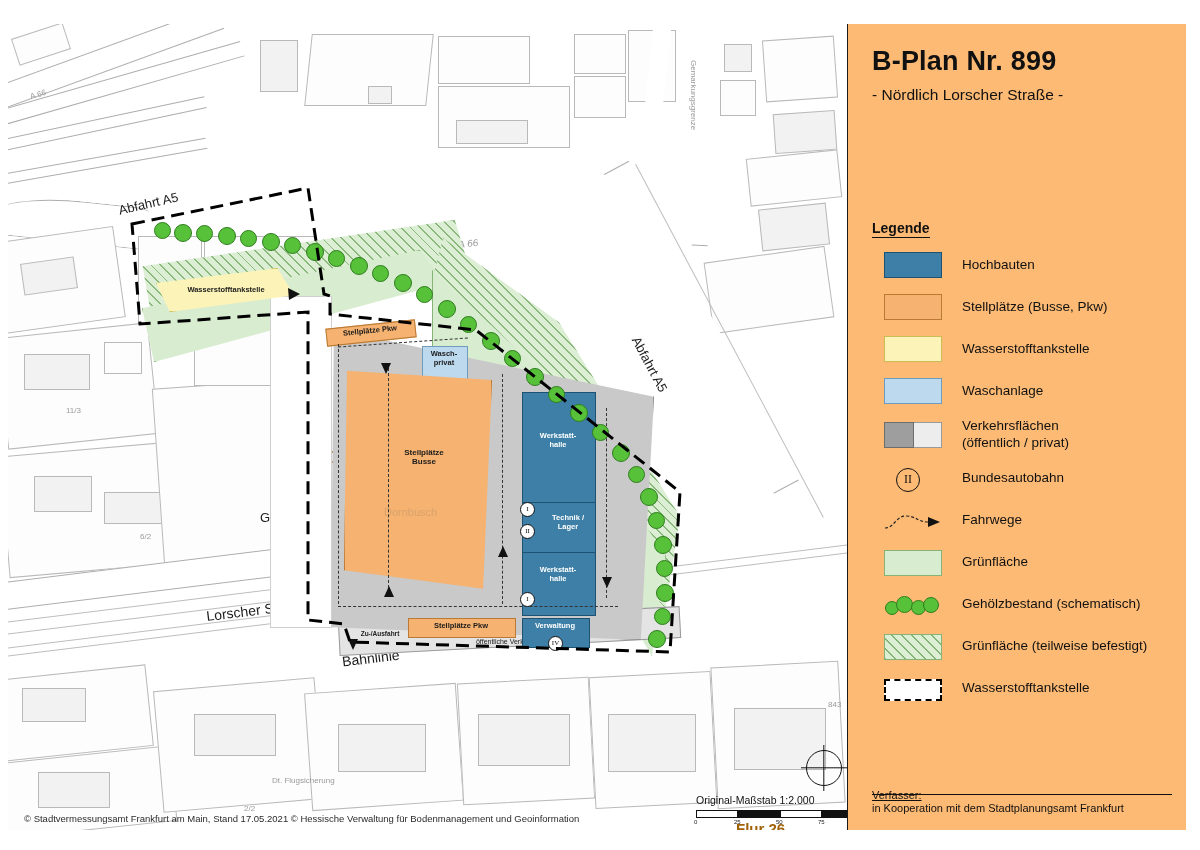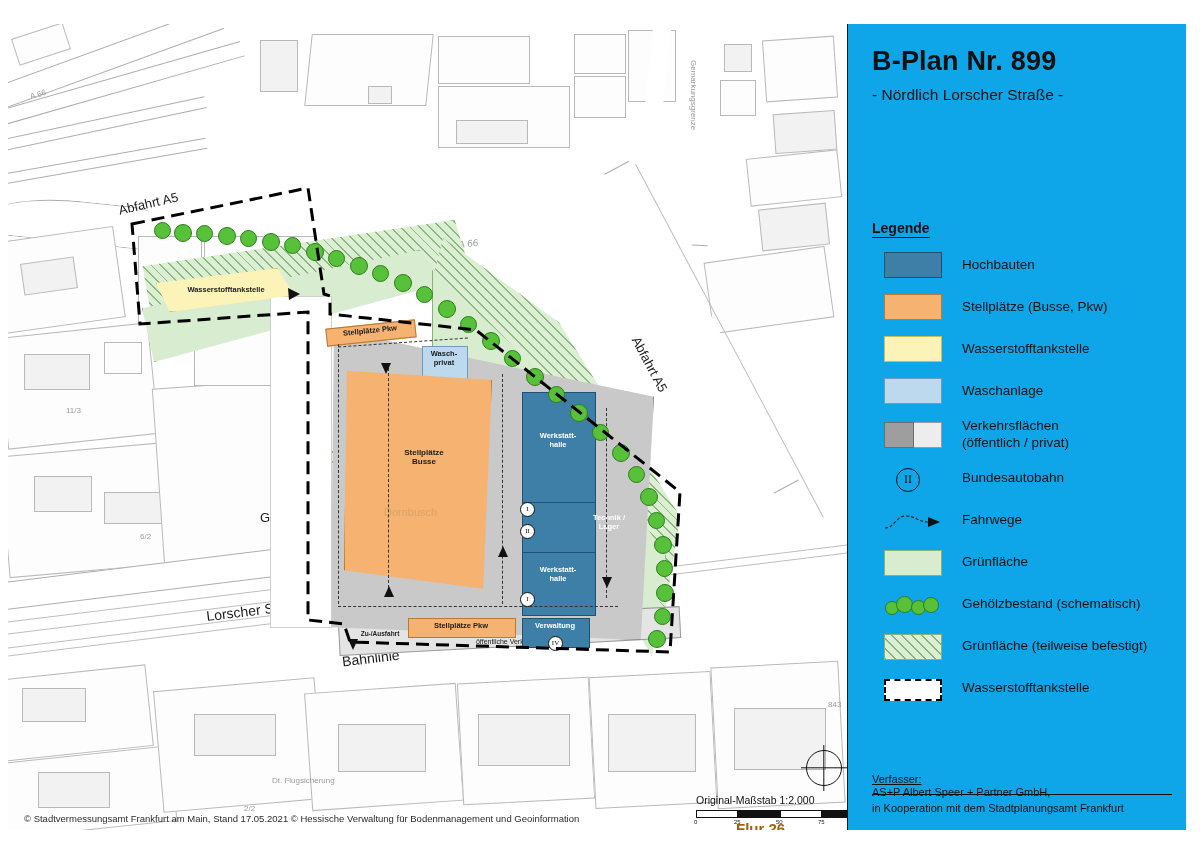--- a/index.html
+++ b/index.html
@@ -2,21 +2,21 @@
 <html><head>
 <meta charset="utf-8">
 <style>
   html,body{margin:0;padding:0;background:#ffffff;}
   body{font-family:"Liberation Sans",sans-serif;}
   #page{position:relative;width:1200px;height:850px;background:#fff;overflow:hidden;}
 
   
   .outer-frame{position:absolute;left:8px;top:24px;width:1178px;height:806px;border:1.5px solid #1a1a1a;box-sizing:border-box;}
   .map-pane{position:absolute;left:8px;top:24px;width:840px;height:806px;box-sizing:border-box;border-right:1.5px solid #1a1a1a;overflow:hidden;background:#ffffff;}
-  .legend-pane{position:absolute;left:848px;top:24px;width:338px;height:806px;box-sizing:border-box;background:#0ea5e9;}
+  .legend-pane{position:absolute;left:848px;top:24px;width:338px;height:806px;box-sizing:border-box;background:#fdba74;}
 
   
   .cad{position:absolute;border:0.8px solid #b9b9b9;background:#fdfdfd;}
   .cad.f{background:#f2f2f2;}
   .road{position:absolute;background:#ffffff;border-top:0.9px solid #adadad;border-bottom:0.9px solid #adadad;}
   .thinline{position:absolute;background:#bdbdbd;height:1px;}
   .cadtxt{position:absolute;color:#9a9a9a;font-size:8px;white-space:nowrap;}
   .greylabel{position:absolute;color:#a16207;font-size:17px;font-weight:bold;white-space:nowrap;}
   .blacklabel{position:absolute;color:#1c1c1c;font-size:12px;white-space:nowrap;}
 
@@ -211,21 +211,21 @@
     <div class="poly orange" style="left:336px;top:342px;width:146px;height:230px;clip-path:polygon(2% 2%,100% 6%,94% 96%,0% 88%);"></div>
     <div class="ptxt" style="left:376px;top:424px;width:80px;white-space:pre-line;font-size:8px;">Stellplätze
 Busse</div>
     <div class="greylabel" style="left:376px;top:482px;font-size:11px;color:#d9a36b;font-weight:normal;">Dornbusch</div>
 
     <div class="poly blue" style="left:514px;top:368px;width:72px;height:110px;"></div>
     <div class="ptxt white" style="left:514px;top:408px;width:72px;white-space:pre-line;">Werkstatt-
 halle</div>
 
     <div class="poly blue" style="left:514px;top:478px;width:72px;height:50px;"></div>
-    <div class="ptxt white" style="left:514px;top:490px;width:92px;white-space:pre-line;margin-left:41px;">Technik /
+    <div class="ptxt white" style="left:514px;top:490px;width:92px;white-space:pre-line;">Technik /
 Lager</div>
 
     <div class="poly blue" style="left:514px;top:528px;width:72px;height:62px;"></div>
     <div class="ptxt white" style="left:514px;top:542px;width:72px;white-space:pre-line;">Werkstatt-
 halle</div>
 
     <div class="poly blue" style="left:514px;top:594px;width:66px;height:28px;"></div>
     <div class="ptxt white" style="left:514px;top:598px;width:66px;">Verwaltung</div>
 
     <div class="poly orange" style="left:400px;top:594px;width:106px;height:18px;"></div>
@@ -394,18 +394,17 @@
       <div class="lrow">
         <div class="lsym sym-geltung" style="height:22px;margin-top:2px;"></div>
         <div class="ltxt">Wasserstofftankstelle</div>
       </div>
 
     </div>
 
     <div class="verf-hr" style="position:absolute;left:24px;top:770px;width:300px;height:1.2px;background:#111;"></div>
     <div class="verf">
       <div class="verf-t">Verfasser:</div>
-      <div class="verf-l">AS+P Albert Speer + Partner GmbH,</div>
       <div class="verf-l">in Kooperation mit dem Stadtplanungsamt Frankfurt</div>
     </div>
   </div>
 
 </div>
 
 </body></html>

